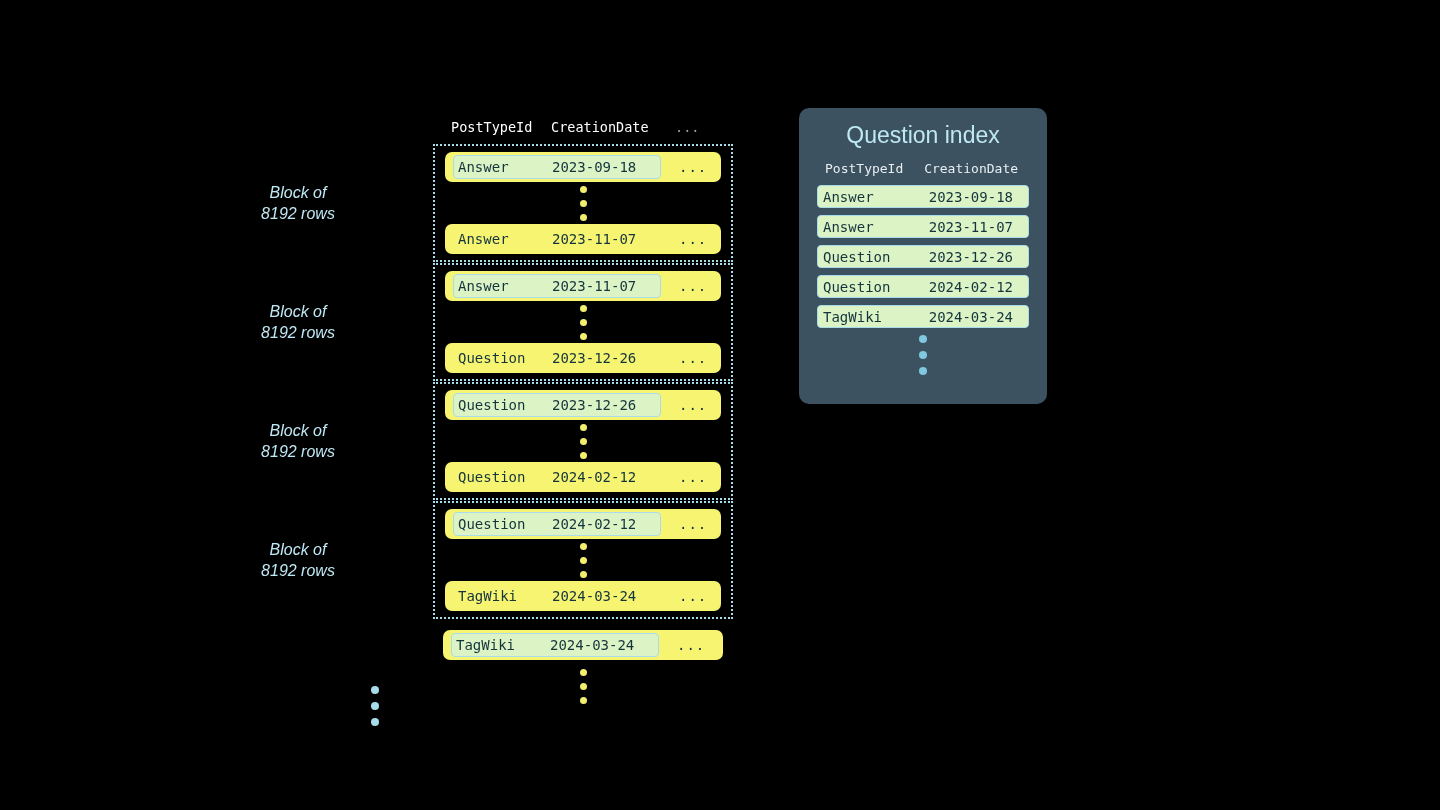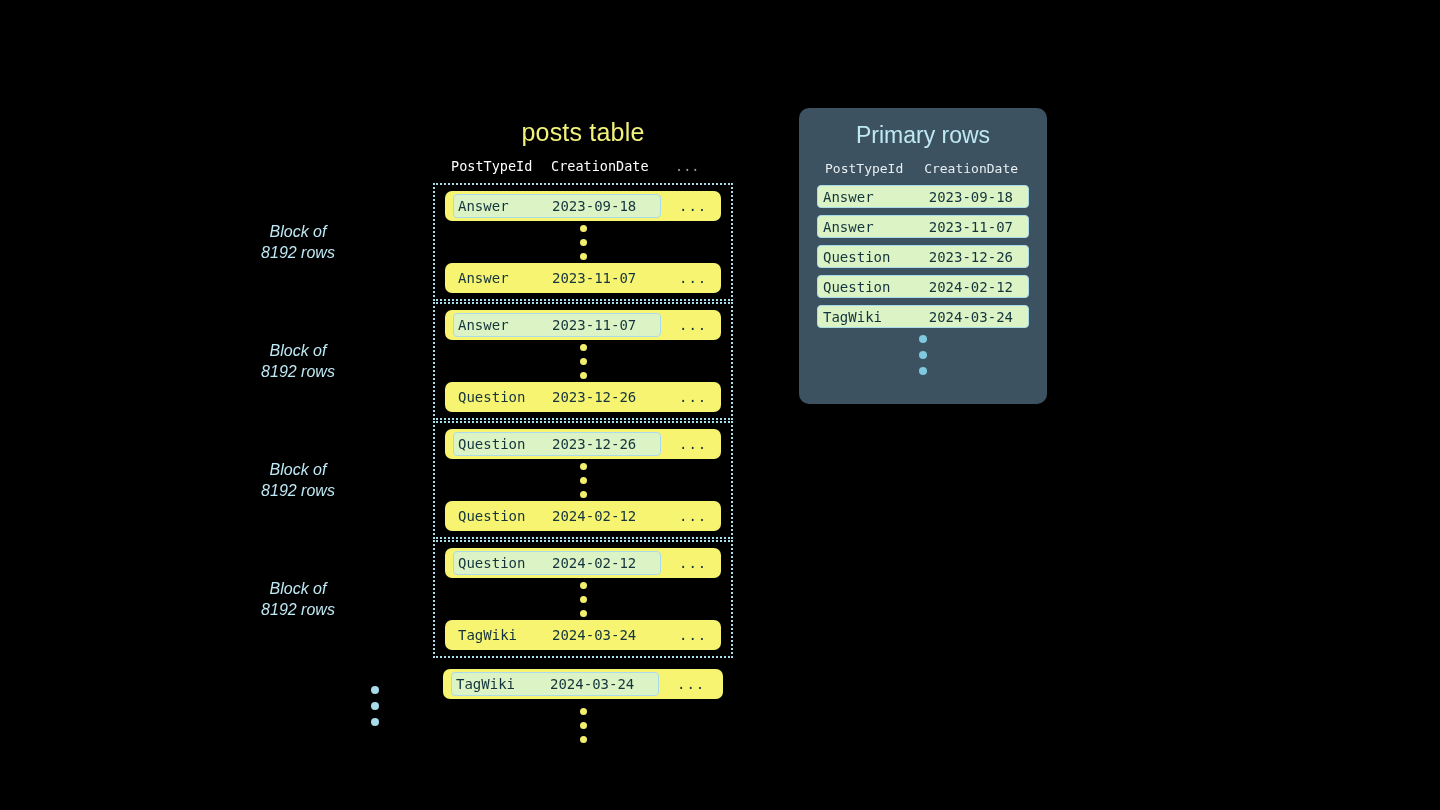--- a/index.html
+++ b/index.html
@@ -214,21 +214,20 @@
     height: 8px;
     border-radius: 50%;
     background: #7fc8e0;
   }
 </style>
 </head>
 <body>
 
 <div id="posts-table-group">
 
-  <div id="posts-table-title">posts table</div>
 
   <div id="posts-table-header">
     <span class="h-type">PostTypeId</span>
     <span class="h-date">CreationDate</span>
     <span class="h-rest">...</span>
   </div>
 
   <div class="block">
     <div class="block-label">
       <div>Block of</div>
@@ -351,21 +350,21 @@
 </div>
 
 <div id="left-vdots">
   <span></span>
     <span></span>
     <span></span>
 </div>
 
 <div id="primary-index-panel">
 
-  <div id="primary-index-title">Primary rows</div>
+  <div id="primary-index-title">Question index</div>
 
   <div id="primary-index-header">
     <span class="ih-type">PostTypeId</span>
     <span class="ih-date">CreationDate</span>
   </div>
 
   <div class="index-row">
     <span class="ic-type">Answer</span>
     <span class="ic-date">2023-09-18</span>
   </div>

